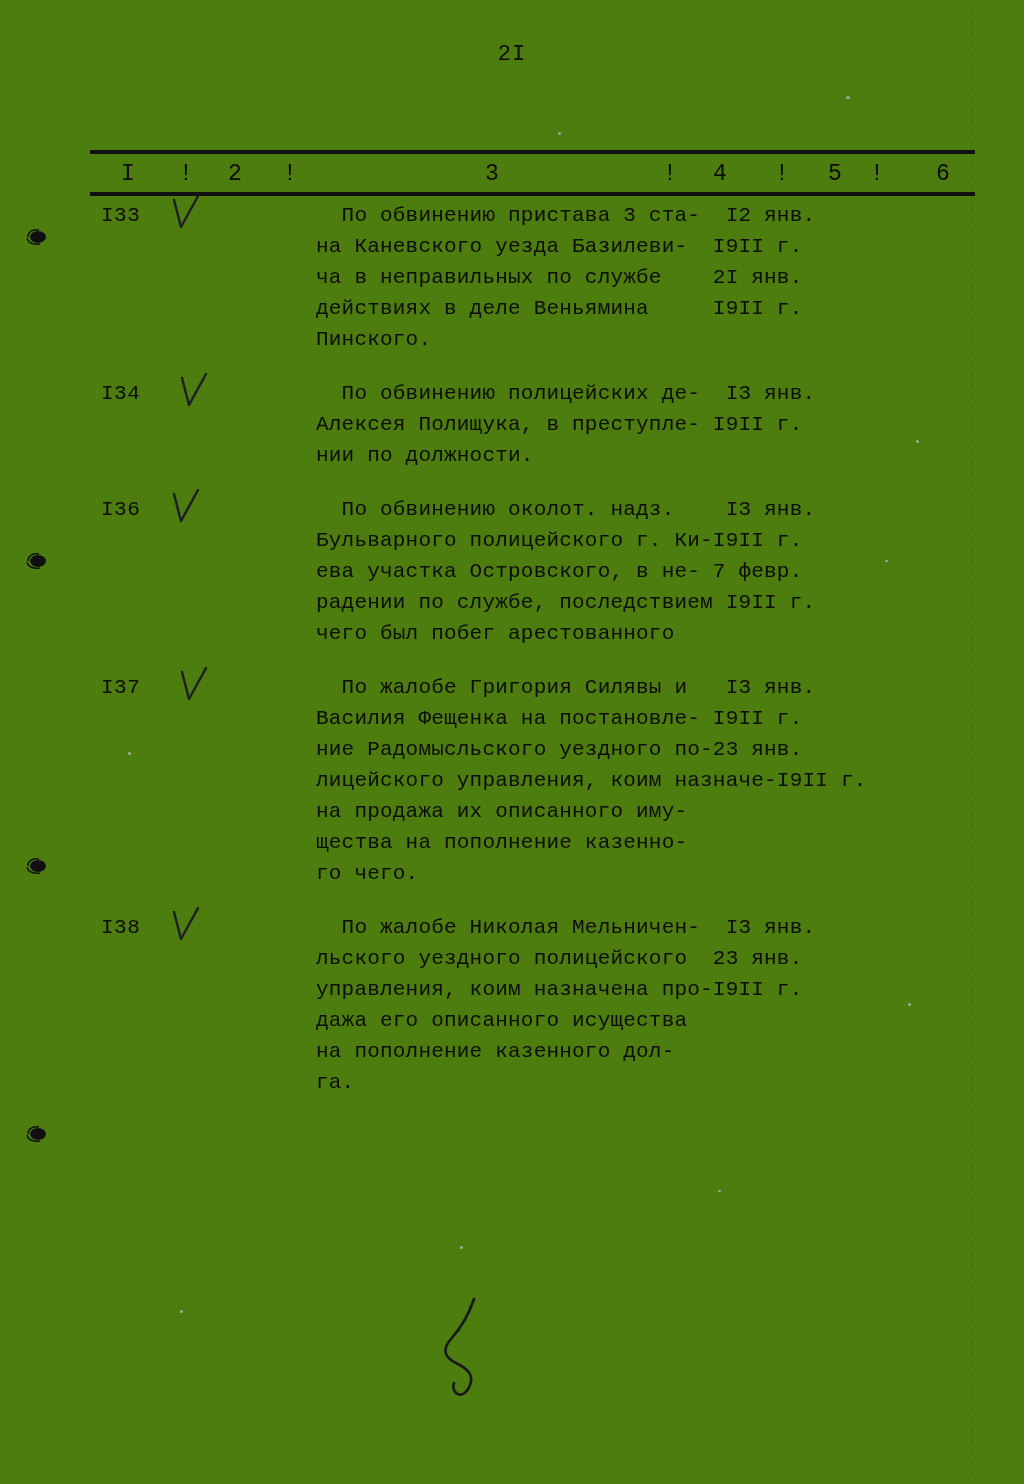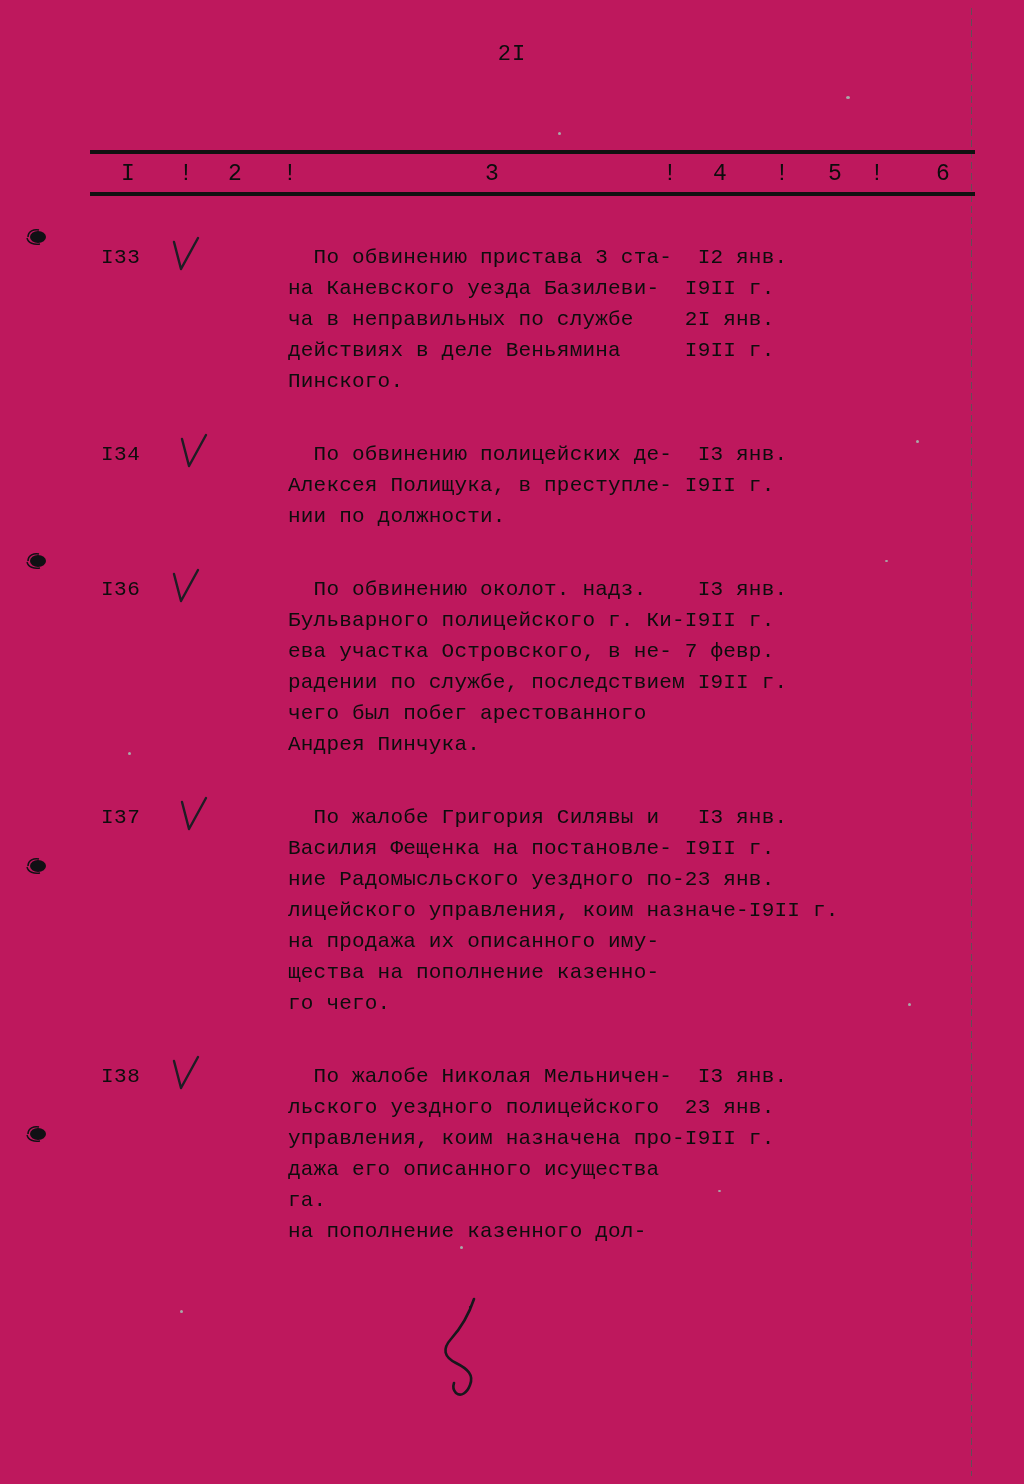--- a/index.html
+++ b/index.html
@@ -4,21 +4,21 @@
 <style>
   html, body {
     margin: 0;
     padding: 0;
     background: #ffffff;
   }
   #page {
     position: relative;
     width: 1024px;
     height: 1484px;
-    background: #be185d;
+    background: #4d7c0f;
     overflow: hidden;
     font-family: "Liberation Mono", "DejaVu Sans Mono", monospace;
     color: #0d0d0d;
   }
 
   
   #page-number {
     position: absolute;
     top: 42px;
     left: 0;
@@ -79,41 +79,41 @@
   
   #entries {
     position: absolute;
     left: 0;
     top: 200px;
     width: 1024px;
   }
   .entry {
     position: relative;
     margin-bottom: 23px;
+    padding-left: 28px;
   }
   .entry-num {
     position: absolute;
     left: 101px;
     top: 0;
     font-size: 21px;
     line-height: 31px;
     letter-spacing: 0.5px;
     white-space: nowrap;
   }
   .tick {
     position: absolute;
     top: -6px;
     width: 34px;
     height: 40px;
   }
   .tick svg { display: block; }
   .entry-lines {
     margin-left: 288px;
     width: 690px;
-    margin-top: 42px;
   }
   .line {
     font-size: 21px;
     line-height: 31px;
     letter-spacing: 0.2px;
     white-space: pre;
     font-family: "Liberation Mono", "DejaVu Sans Mono", monospace;
   }
 
   
@@ -199,21 +199,20 @@
           <svg width="34" height="42" viewBox="0 0 34 42">
             <path d="M6 6 L13 33 L30 2" fill="none" stroke="#1d1d24" stroke-width="2.4" stroke-linecap="round" stroke-linejoin="round"></path>
           </svg>
         </div>
         <div class="entry-lines">
           <div class="line">  По обвинению околот. надз.    I3 янв.</div>
           <div class="line">Бульварного полицейского г. Ки-I9II г.</div>
           <div class="line">ева участка Островского, в не- 7 февр.</div>
           <div class="line">радении по службе, последствием I9II г.</div>
           <div class="line">чего был побег арестованного</div>
-          <div class="line">Андрея Пинчука.</div>
         </div>
       </div>
       <div class="entry">
         <div class="entry-num">I37</div>
         <div class="tick" style="left: 176px;">
           <svg width="34" height="42" viewBox="0 0 34 42">
             <path d="M6 6 L13 33 L30 2" fill="none" stroke="#1d1d24" stroke-width="2.4" stroke-linecap="round" stroke-linejoin="round"></path>
           </svg>
         </div>
         <div class="entry-lines">
@@ -231,22 +230,22 @@
         <div class="tick" style="left: 168px;">
           <svg width="34" height="42" viewBox="0 0 34 42">
             <path d="M6 6 L13 33 L30 2" fill="none" stroke="#1d1d24" stroke-width="2.4" stroke-linecap="round" stroke-linejoin="round"></path>
           </svg>
         </div>
         <div class="entry-lines">
           <div class="line">  По жалобе Николая Мельничен-  I3 янв.</div>
           <div class="line">льского уездного полицейского  23 янв.</div>
           <div class="line">управления, коим назначена про-I9II г.</div>
           <div class="line">дажа его описанного исущества</div>
+          <div class="line">на пополнение казенного дол-</div>
           <div class="line">га.</div>
-          <div class="line">на пополнение казенного дол-</div>
         </div>
       </div>
     </div>
 
   <div id="blots">
       <div class="blot" style="left: 24px; top: 228px;">
         <svg width="26" height="18" viewBox="0 0 26 18">
           <ellipse cx="14" cy="9" rx="8" ry="6" fill="#101014"></ellipse>
           <path d="M4 9 C 4 3, 10 1, 15 2" fill="none" stroke="#101014" stroke-width="1.6"></path>
           <path d="M3 10 C 4 15, 10 17, 16 16" fill="none" stroke="#101014" stroke-width="1.4"></path>

